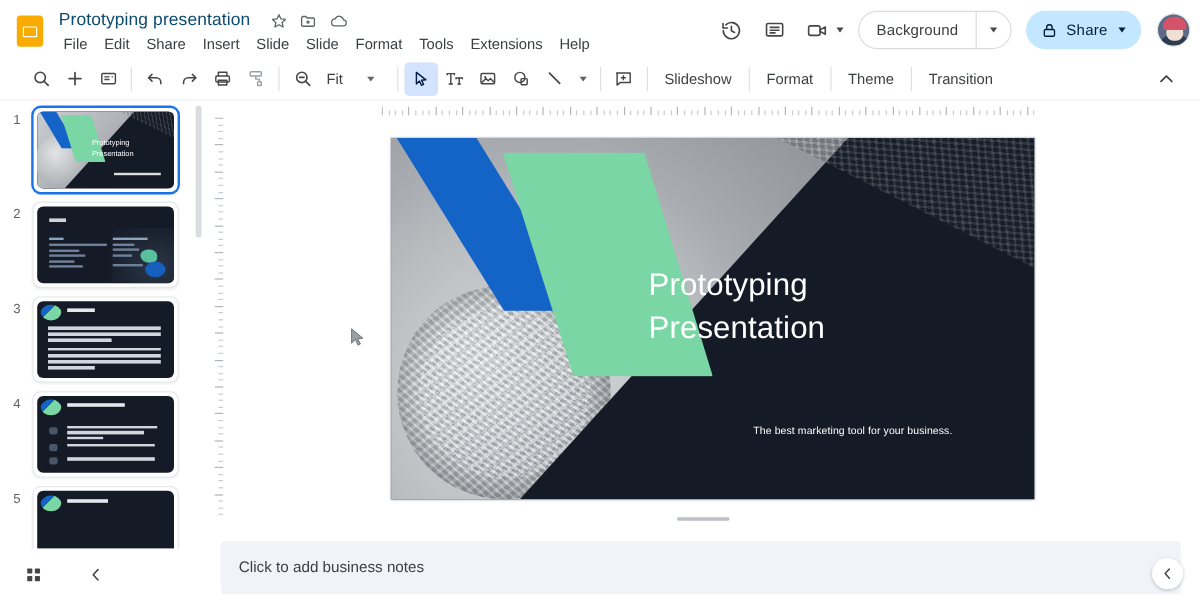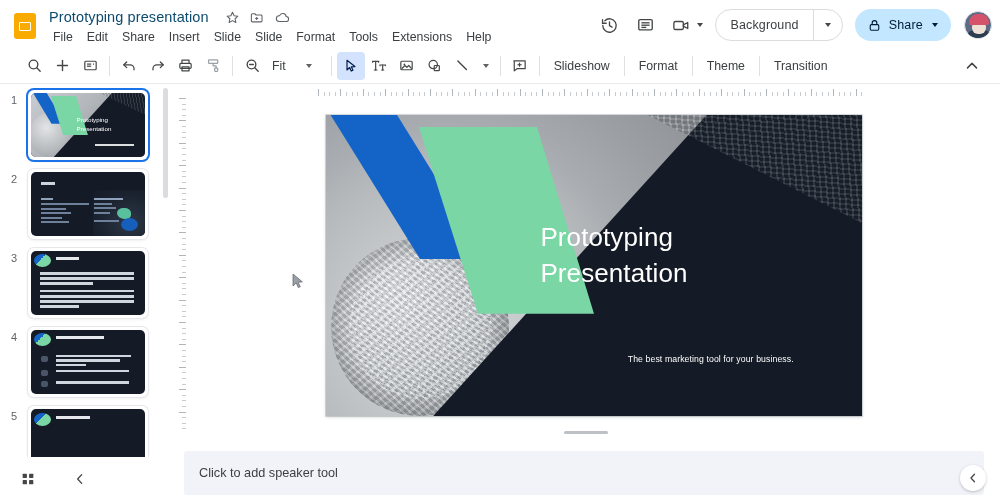--- a/index.html
+++ b/index.html
@@ -741,21 +741,21 @@
       <div class="notes-handle"></div>
 
       <div class="cursor-arrow">
         <svg width="12" height="16" viewBox="0 0 12 16">
             <path d="M1 1 1 13 4.2 9.9 6.3 14.6 8.3 13.7 6.2 9.2 10.4 8.9z" fill="#9aa0a6" stroke="#5f6368" stroke-width=".7" stroke-linejoin="round"></path>
           </svg>
       </div>
     </div>
 
     <div class="notes">
-      <span>Click to add speaker tool</span>
+      <span>Click to add business notes</span>
       <div class="notes-collapse">
         <svg width="14" height="14" viewBox="0 0 24 24" fill="none" stroke="#444746" stroke-width="2.2" stroke-linecap="round" stroke-linejoin="round">
             <polyline points="14.5,5.5 8.5,12 14.5,18.5"></polyline>
           </svg>
       </div>
     </div>
 
   </div>
 </div>
 

